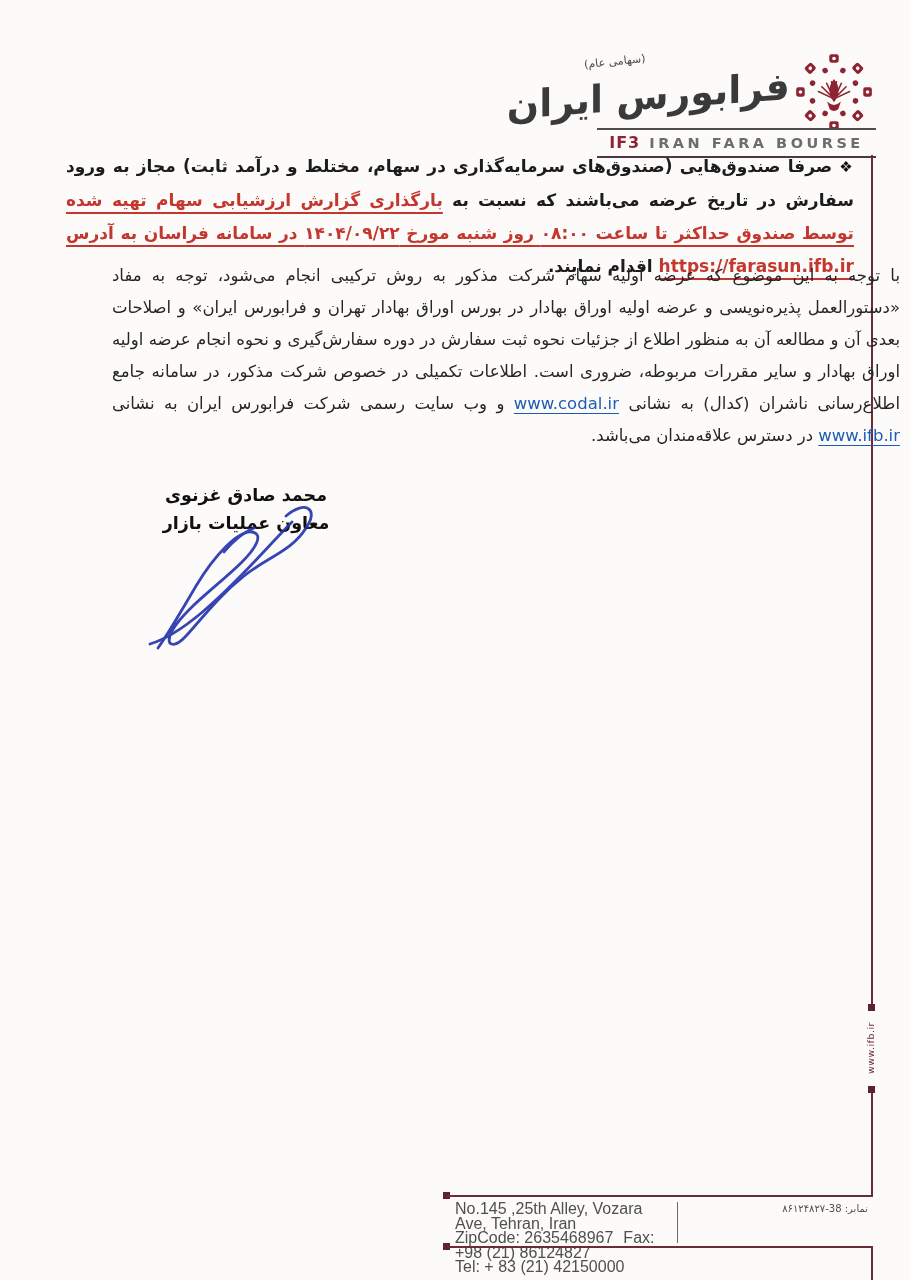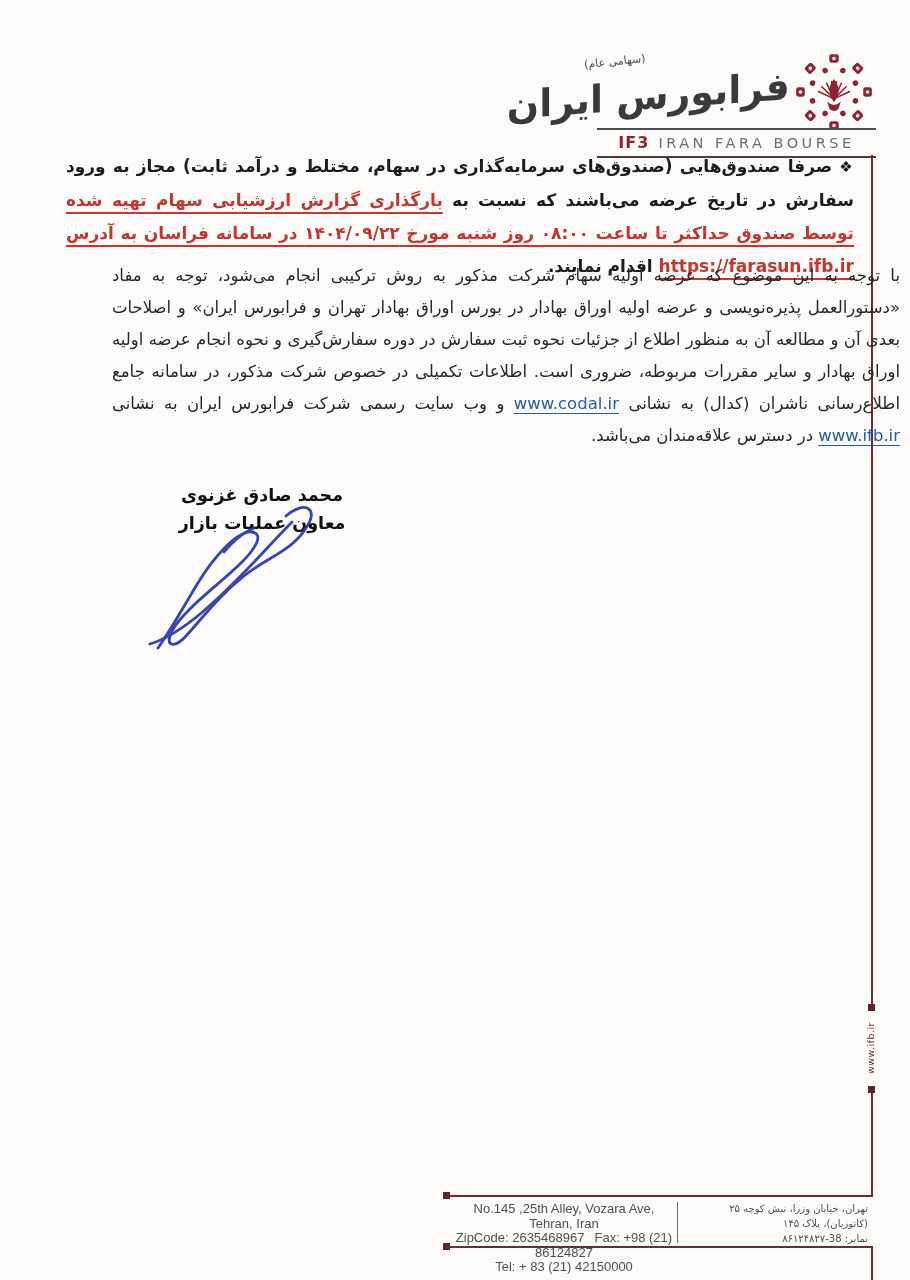--- a/index.html
+++ b/index.html
@@ -10,21 +10,21 @@
   .brand-fa{position:absolute;top:50px;left:592px;width:198px;height:82px;
             direction:rtl;text-align:center;font-size:38px;font-weight:bold;color:#3a3a3a;
             line-height:86px;white-space:nowrap;transform:rotate(-4deg) skewX(-4deg);}
   .brand-fa-note{position:absolute;top:55px;left:584px;font-size:11px;color:#4a4a4a;
             direction:rtl;transform:rotate(-6deg);}
   .emblem{position:absolute;top:48px;left:791px;}
   .banner{position:absolute;top:128px;left:597px;width:279px;
           border-top:2px solid #4d4d4d;border-bottom:2px solid #50393d;
           padding:3px 0 4px 0;display:flex;gap:9px;align-items:center;justify-content:center;}
   .banner-abbr{color:#8e2433;font-weight:bold;font-size:16px;letter-spacing:1px;}
-  .banner-name{color:#6d6d6d;font-weight:normal;font-size:14.5px;letter-spacing:3.5px;white-space:nowrap;}
+  .banner-name{color:#6d6d6d;font-weight:bold;font-size:14.5px;letter-spacing:3.5px;white-space:nowrap;}
 
   
   .vline{position:absolute;left:871px;width:2px;background:#6e2b35;}
   .vseg-a{top:155px;height:849px;}
   .vseg-b{top:1093px;height:103px;}
   .vseg-c{top:1247px;height:33px;}
   .sq{position:absolute;width:7px;height:7px;background:#5d2430;}
   .sq-top{left:868px;top:1004px;}
   .sq-bot{left:868px;top:1086px;}
   .side-url{position:absolute;left:832px;top:1041px;width:80px;height:14px;
@@ -38,34 +38,34 @@
   .bullet{font-size:15px;padding-left:7px;color:#111;}
   .red-seg{color:#c4372f;text-decoration:underline;text-decoration-color:#c4372f;
            text-decoration-thickness:1.5px;text-underline-offset:6px;}
   .url-red{color:#c4372f;text-decoration:underline;text-decoration-color:#c4372f;
            text-decoration-thickness:1.5px;text-underline-offset:6px;
            direction:ltr;unicode-bidi:isolate;font-weight:700;}
   .link-blue{color:#1d5cb5;text-decoration:underline;text-underline-offset:4px;
              direction:ltr;unicode-bidi:isolate;}
 
   
-  .sig-text{position:absolute;left:162px;top:481px;width:200px;direction:rtl;text-align:center;
+  .sig-text{position:absolute;left:146px;top:481px;width:200px;direction:rtl;text-align:center;
             font-size:17.5px;font-weight:700;line-height:28px;color:#101010;}
   .sig-scrawl{position:absolute;left:128px;top:494px;}
 
   
   .f-line{position:absolute;height:2px;background:#6e2b35;left:447px;width:426px;}
   .f-line-top{top:1195px;}
   .f-line-bot{top:1246px;}
   .f-sq{position:absolute;width:7px;height:7px;background:#5d2430;left:443px;}
   .f-sq-top{top:1192px;}
   .f-sq-bot{top:1243px;}
   .f-divider{position:absolute;left:677px;top:1202px;width:1px;height:41px;background:#6a6a6a;}
-  .f-en{position:absolute;left:455px;top:1202px;width:218px;font-size:13px;line-height:14.5px;
-        color:#4f4f4f;font-family:"Liberation Sans","DejaVu Sans",sans-serif;text-align:center;}
+  .f-en{position:absolute;left:455px;top:1202px;width:218px;font-size:16px;line-height:14.5px;
+        color:#4f4f4f;font-family:"Liberation Sans","DejaVu Sans",sans-serif;}
   .f-en .gap{display:inline-block;width:10px;}
   .f-fa{position:absolute;left:686px;top:1201px;width:182px;direction:rtl;text-align:right;
         font-size:10px;line-height:15px;color:#4f4f4f;}
   .f-fa .gap{display:inline-block;width:14px;}
 </style>
 </head>
 <body>
 
 <div class="page">
 
@@ -181,20 +181,19 @@
   <div class="f-line f-line-top"></div>
   <div class="f-divider"></div>
 
   <div class="f-en">
     <div>No.145 ,25th Alley, Vozara Ave, Tehran, Iran</div>
     <div><span>ZipCode: 2635468967</span><span class="gap"></span><span>Fax: +98 (21) 86124827</span></div>
     <div>Tel: + 83 (21) 42150000</div>
   </div>
 
   <div class="f-fa">
-    <div>تهران، خیابان وزرا، نبش کوچه ۲۵ (کاتوزیان)، پلاک ۱۴۵</div>
     <div>نمابر: 38-۸۶۱۲۴۸۲۷</div>
   </div>
 
   <div class="f-sq f-sq-bot"></div>
   <div class="f-line f-line-bot"></div>
 
 </div>
 
 </body></html>

